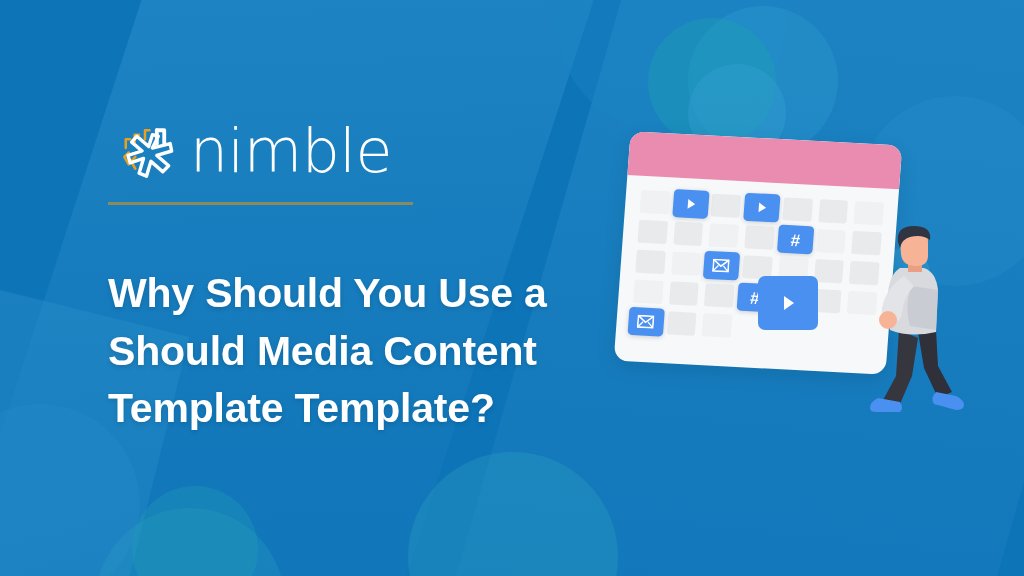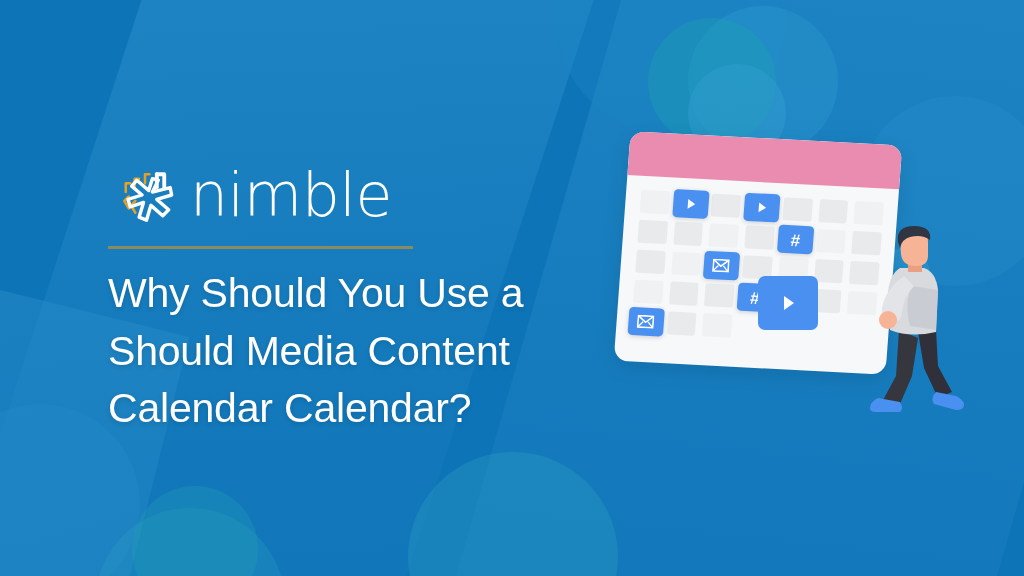--- a/index.html
+++ b/index.html
@@ -122,21 +122,20 @@
     opacity: .22;
   }
 
   
   .logo-block {
     position: absolute;
     left: 108px;
     top: 112px;
     width: 310px;
     height: 95px;
-    margin-top: 44px;
   }
   .logo-row {
     display: flex;
     align-items: center;
     height: 78px;
   }
   .logo-mark {
     width: 74px;
     height: 74px;
     flex: none;
@@ -161,21 +160,21 @@
   }
 
   
   .headline {
     position: absolute;
     left: 108px;
     top: 238px;
     width: 490px;
     color: #ffffff;
     font-size: 41px;
-    font-weight: normal;
+    font-weight: bold;
     line-height: 1.40;
     letter-spacing: -0.2px;
     font-family: "Liberation Sans", sans-serif;
     text-shadow: 0 2px 5px rgba(0,0,0,.14);
   }
 
   
   .illus {
     position: absolute;
     left: 600px;
@@ -306,21 +305,21 @@
                  L32 38 L39 30 L55 44 Z" fill="none" stroke="#ffffff" stroke-width="4.6" stroke-linejoin="round"></path>
       </svg>
       <div class="logo-word">nimble</div>
     </div>
     <div class="logo-rule"></div>
   </div>
 
   <h1 class="headline">
     <span>Why Should You Use a</span><br>
     <span>Should Media Content</span><br>
-    <span>Calendar Calendar?</span>
+    <span>Template Template?</span>
   </h1>
 
   <div class="illus">
 
     <div class="cal-wrap">
       <div class="cal-card">
         <div class="cal-header"></div>
         <div class="cal-grid" id="calGrid">
             <div class="cell light"></div>
             <div class="cell marked">

